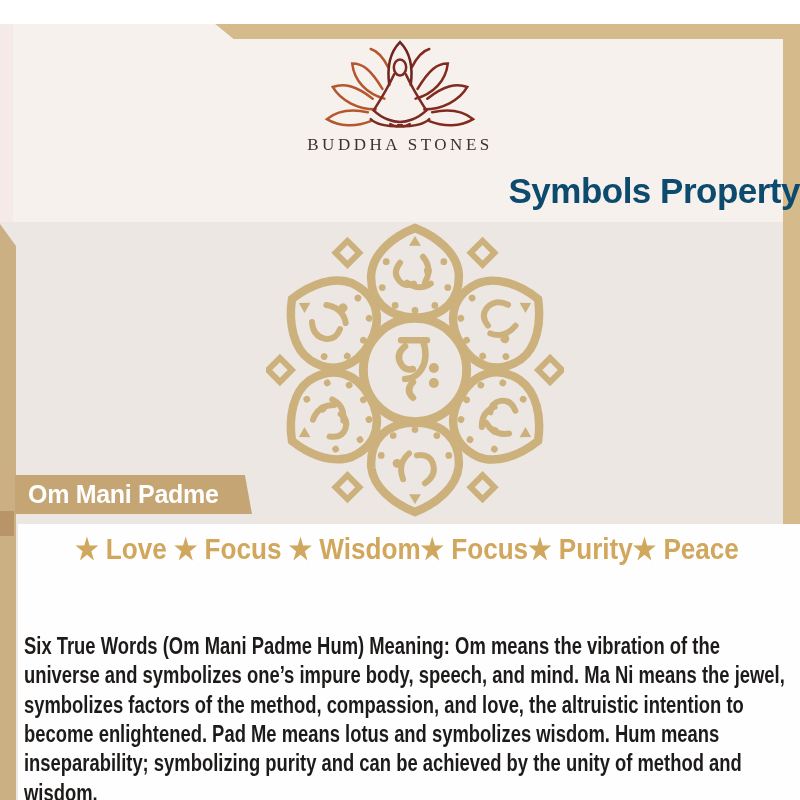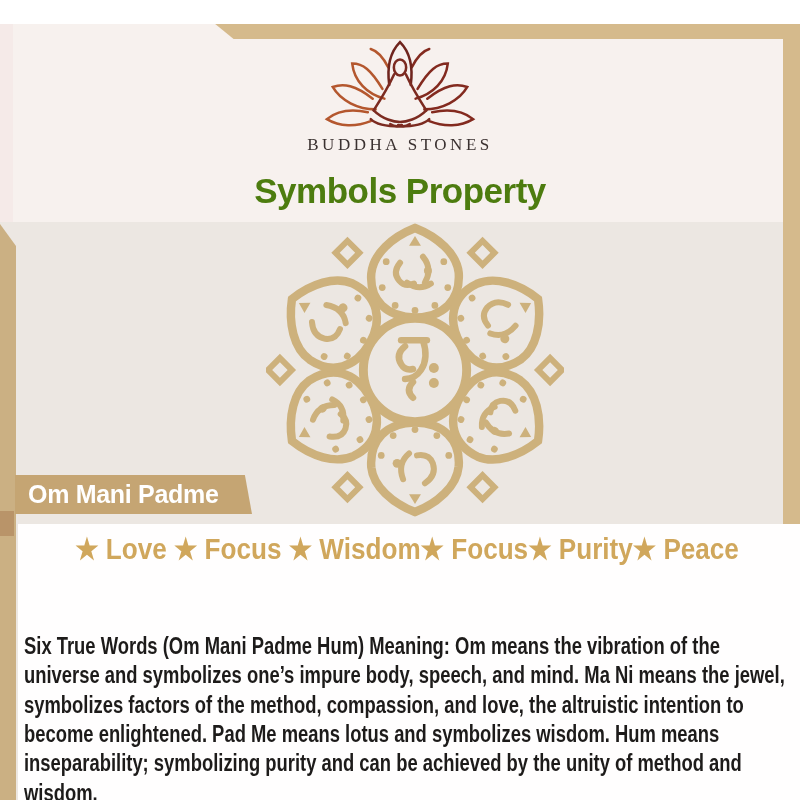--- a/index.html
+++ b/index.html
@@ -21,22 +21,22 @@
   .left-band-dark2{position:absolute;left:0;top:786px;width:14px;height:14px;background:#b5895f;}
   .bottom-strip-light{position:absolute;left:540px;top:786px;width:260px;height:14px;background:#e9e1d5;}
   .bottom-strip{position:absolute;left:0;top:786px;width:612px;height:14px;background:#c9a56f;
     clip-path:polygon(0 0,97.5% 0,100% 100%,0 100%);}
 
   
   .logo{position:absolute;left:322px;top:14px;width:156px;height:94px;}
   .brand{position:absolute;left:0;top:111px;width:800px;text-align:center;
     font-family:"Liberation Serif",serif;font-size:17px;letter-spacing:3.5px;
     color:#3a3130;}
-  .page-title{position:absolute;left:0;top:147px;width:800px;text-align:center;
-    font-size:35px;font-weight:bold;letter-spacing:-0.5px;color:#4d7c0f;}
+  .page-title{position:absolute;left:0;top:147px;width:800px;text-align:right;
+    font-size:35px;font-weight:bold;letter-spacing:-0.5px;color:#0c4a6e;}
 
   
   .mandala{position:absolute;left:266px;top:197px;width:298px;height:298px;}
 
   
   .ribbon{position:absolute;left:15px;top:451px;width:237px;height:39px;background:#c5a573;
     clip-path:polygon(0 0,97% 0,100% 100%,0 100%);
     color:#ffffff;font-size:25px;font-weight:bold;line-height:39px;padding-left:13px;
     box-sizing:border-box;letter-spacing:-0.3px;}
 

